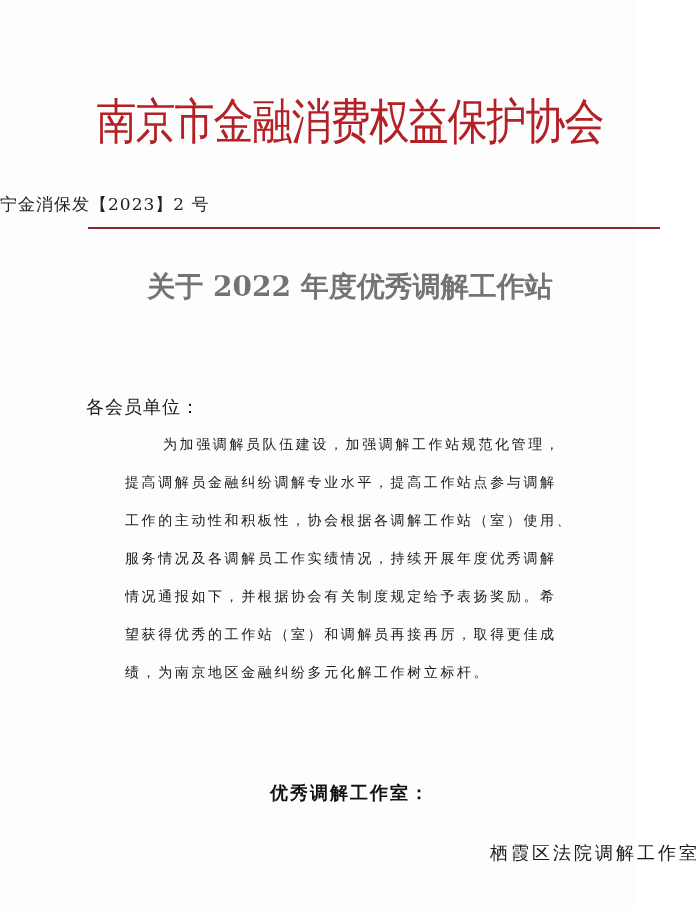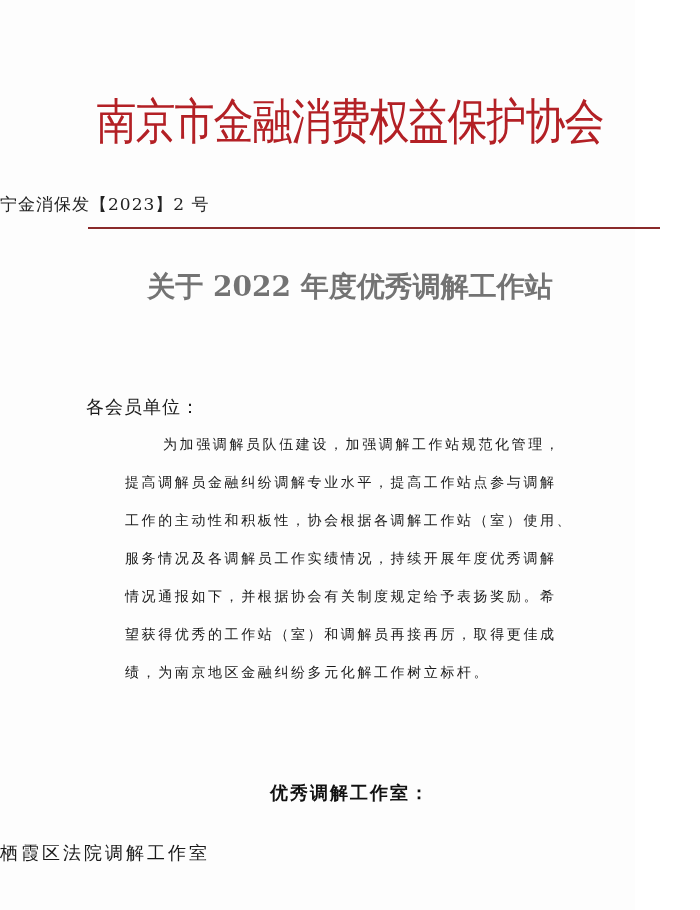--- a/index.html
+++ b/index.html
@@ -105,21 +105,21 @@
       font-size: 18px;
       line-height: 26px;
       color: #111;
       letter-spacing: 2px;
     }
     .section-item {
       position: absolute;
       left: 0;
       top: 840px;
       width: 700px;
-      text-align: left;
+      text-align: right;
       font-size: 18px;
       line-height: 26px;
       color: #1a1a1a;
       letter-spacing: 3px;
     }
   </style>
 </head>
 <body>
 
 <div class="page">

